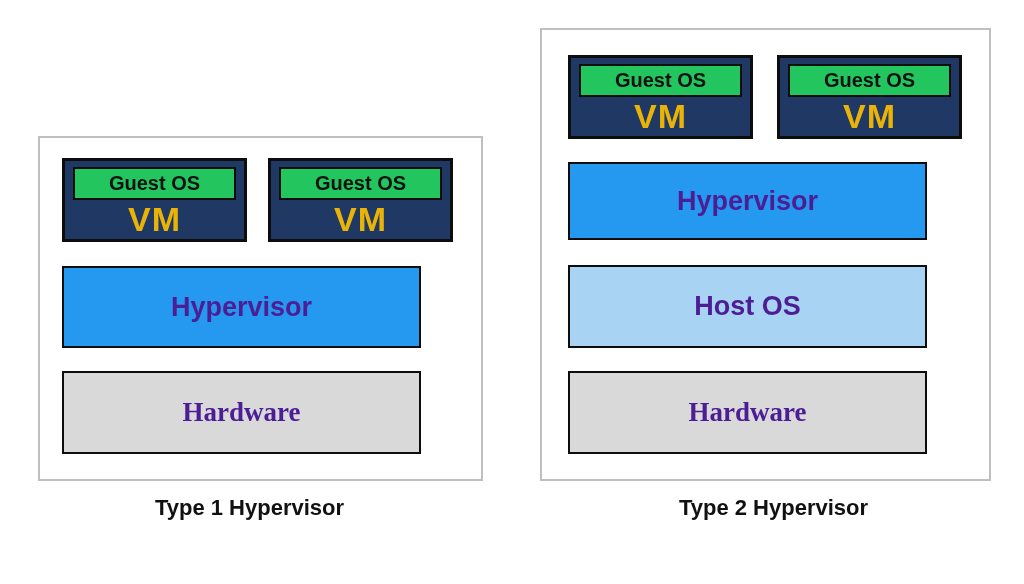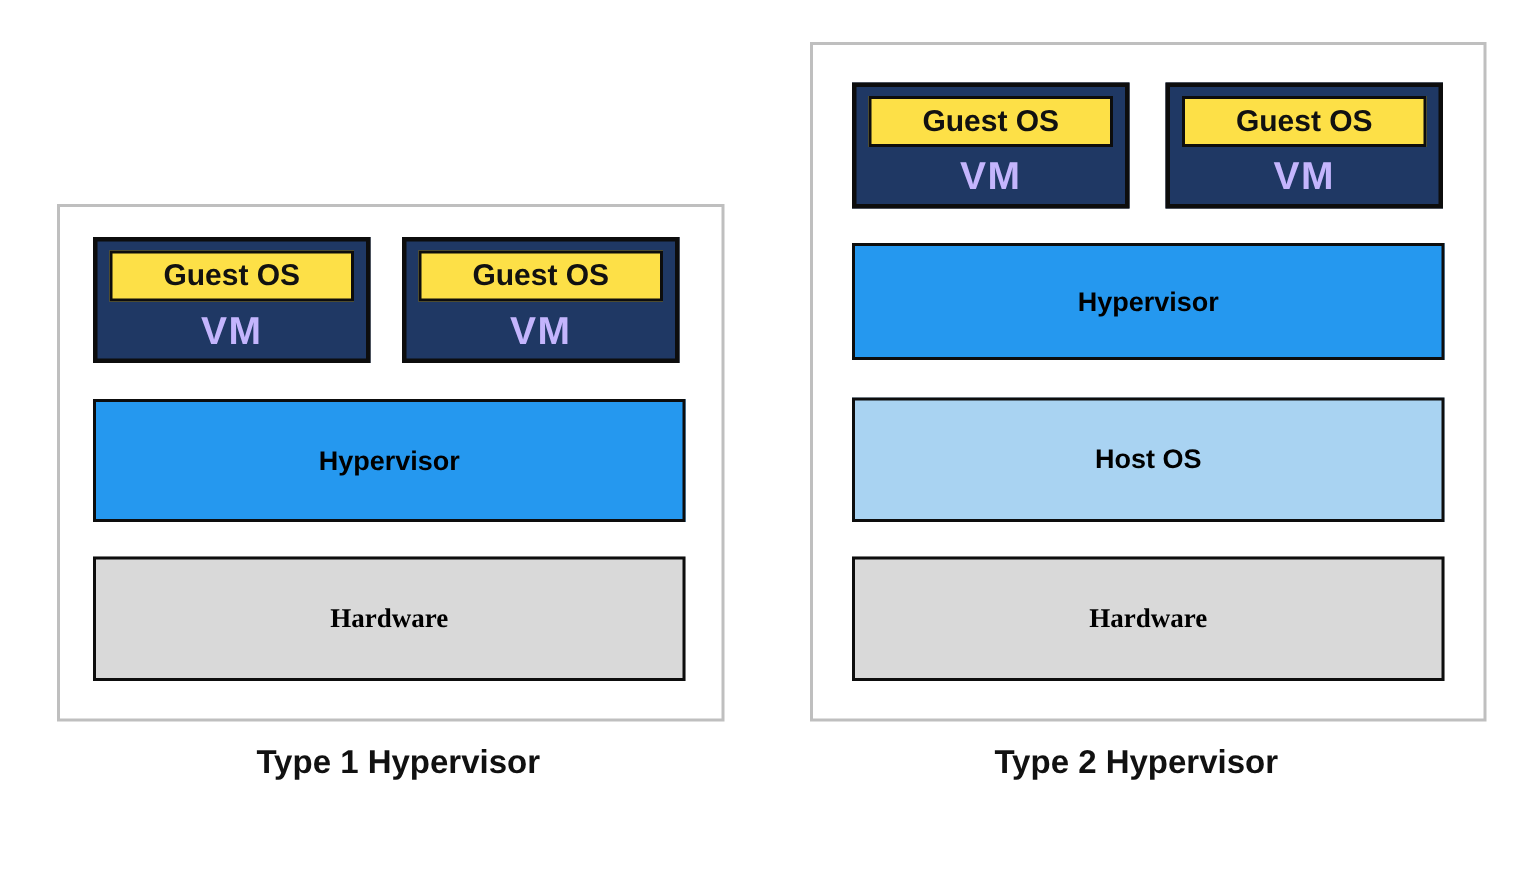--- a/index.html
+++ b/index.html
@@ -36,51 +36,51 @@
   
   #panel-left  .vm-box.vm-1 { left: 22px;  top: 20px; }
   #panel-left  .vm-box.vm-2 { left: 228px; top: 20px; }
   
   #panel-right .vm-box.vm-1 { left: 26px;  top: 25px; }
   #panel-right .vm-box.vm-2 { left: 235px; top: 25px; }
 
   .guest-os {
     margin: 6px 8px 0 8px;
     height: 34px;
-    background: #fde047;
+    background: #22c55e;
     border: 2px solid #0d0d0d;
     display: flex;
     align-items: center;
     justify-content: center;
     font-weight: bold;
     font-size: 20px;
     color: #111111;
   }
   .vm-label {
     flex: 1;
     display: flex;
     align-items: center;
     justify-content: center;
-    color: #c4b5fd;
+    color: #eab308;
     font-weight: bold;
-    font-size: 26px;
+    font-size: 34px;
     letter-spacing: 1px;
   }
 
   .layer {
     position: absolute;
     left: 22px;
-    width: 395px;
+    width: 359px;
     border: 2px solid #0d0d0d;
     display: flex;
     align-items: center;
     justify-content: center;
     font-weight: bold;
-    font-size: 18px;
-    color: #000000;
+    font-size: 27px;
+    color: #4c1d95;
   }
   #panel-right .layer { left: 26px; }
 
   .layer.hypervisor { background: #2598ef; }
   .layer.host-os    { background: #a9d3f2; }
   .layer.hardware   { background: #d9d9d9; font-family: Liberation Serif, serif; }
 
   #panel-left  .layer.hypervisor { top: 128px; height: 82px; }
   #panel-left  .layer.hardware   { top: 233px; height: 83px; }
 
@@ -90,22 +90,22 @@
 
   .caption {
     position: absolute;
     top: 490px;
     text-align: center;
     font-weight: bold;
     font-size: 22px;
     line-height: 36px;
     color: #111111;
   }
-  #caption-left  { left: 43px;  width: 445px; }
-  #caption-right { left: 532px; width: 451px; text-align: center; }
+  #caption-left  { left: 27px;  width: 445px; }
+  #caption-right { left: 548px; width: 451px; text-align: center; }
 </style>
 </head>
 <body>
 
 <section class="panel" id="panel-left">
 
   <div class="vm-box vm-1">
     <div class="guest-os">Guest OS</div>
     <div class="vm-label">VM</div>
   </div>

